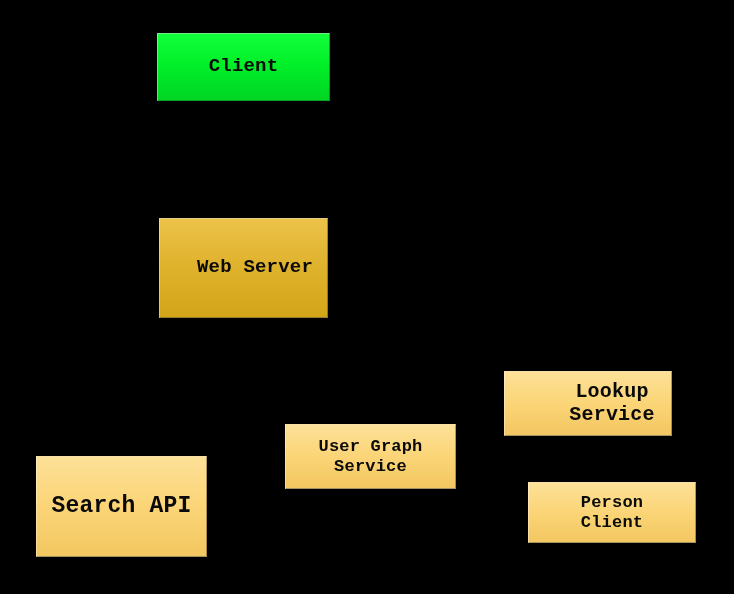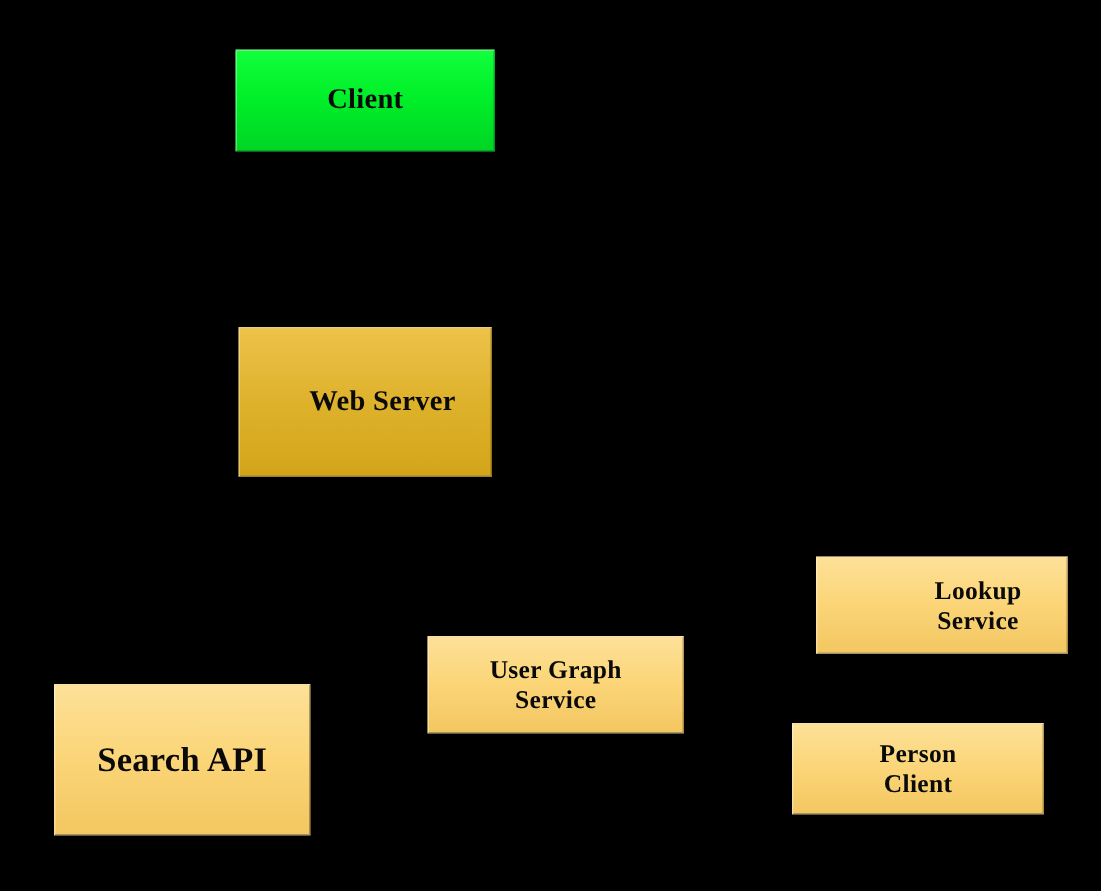--- a/index.html
+++ b/index.html
@@ -6,21 +6,21 @@
     margin: 0;
     padding: 0;
     background: #000000;
   }
   #canvas {
     position: relative;
     width: 734px;
     height: 594px;
     background: #000000;
     overflow: hidden;
-    font-family: Liberation Serif, serif;
+    font-family: Liberation Mono, monospace;
   }
   .node {
     position: absolute;
     display: flex;
     align-items: center;
     justify-content: center;
     text-align: center;
     box-sizing: border-box;
     color: #0a0a0a;
     font-weight: 700;
@@ -55,21 +55,21 @@
 </head>
 <body>
 
 <div id="canvas" style="background: rgb(0, 0, 0);">
   <div class="node node-client" style="left: 157px; top: 33px; width: 173px; height: 68px; font-size: 19px; color: rgb(10, 10, 10);">
       <span class="label">Client</span>
     </div>
   <div class="node node-webserver" style="left: 159px; top: 218px; width: 169px; height: 100px; font-size: 19px; color: rgb(10, 10, 10);">
       <span class="label">Web Server</span>
     </div>
-  <div class="node node-light" style="left: 544px; top: 371px; width: 168px; height: 65px; font-size: 17px; color: rgb(10, 10, 10); padding-left: 48px;">
+  <div class="node node-light" style="left: 504px; top: 371px; width: 168px; height: 65px; font-size: 20px; color: rgb(10, 10, 10); padding-left: 48px;">
       <span class="label">Lookup
 Service</span>
     </div>
   <div class="node node-light" style="left: 285px; top: 424px; width: 171px; height: 65px; font-size: 17px; color: rgb(10, 10, 10);">
       <span class="label">User Graph
 Service</span>
     </div>
   <div class="node node-light" style="left: 528px; top: 482px; width: 168px; height: 61px; font-size: 17px; color: rgb(10, 10, 10);">
       <span class="label">Person
 Client</span>

